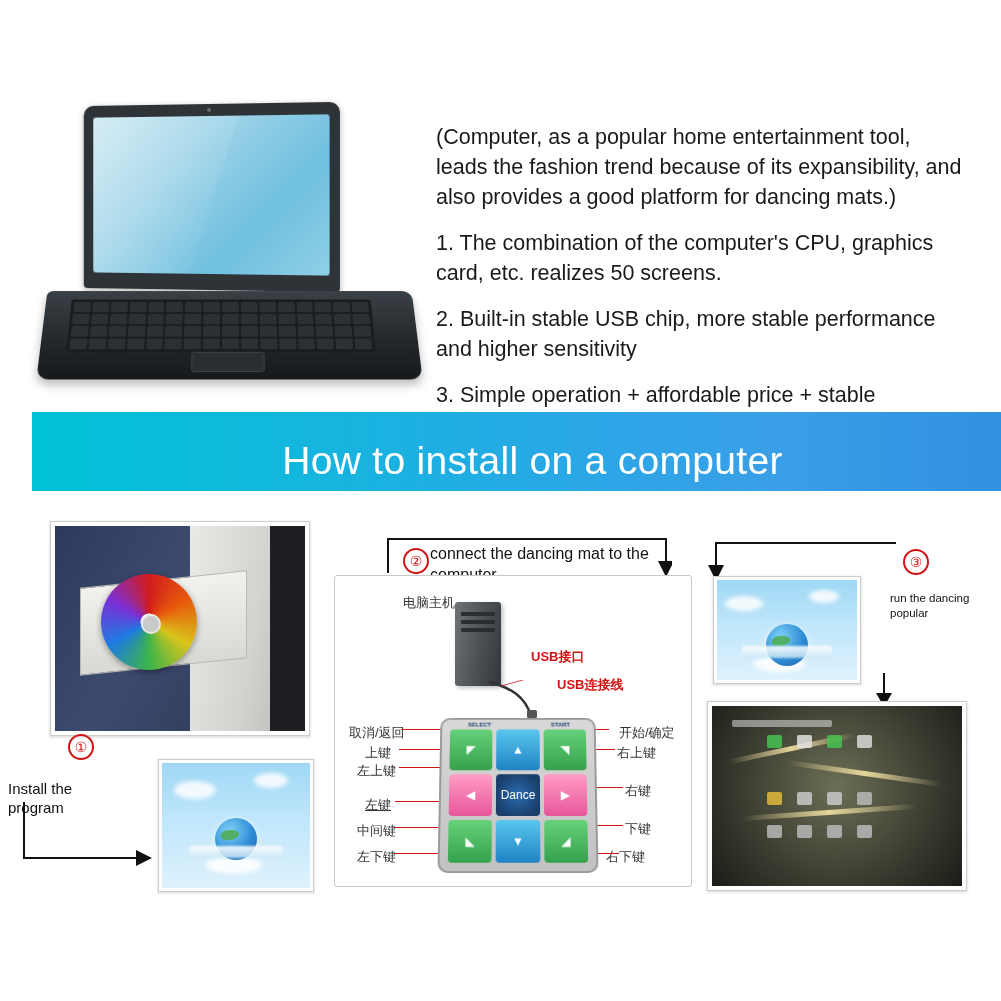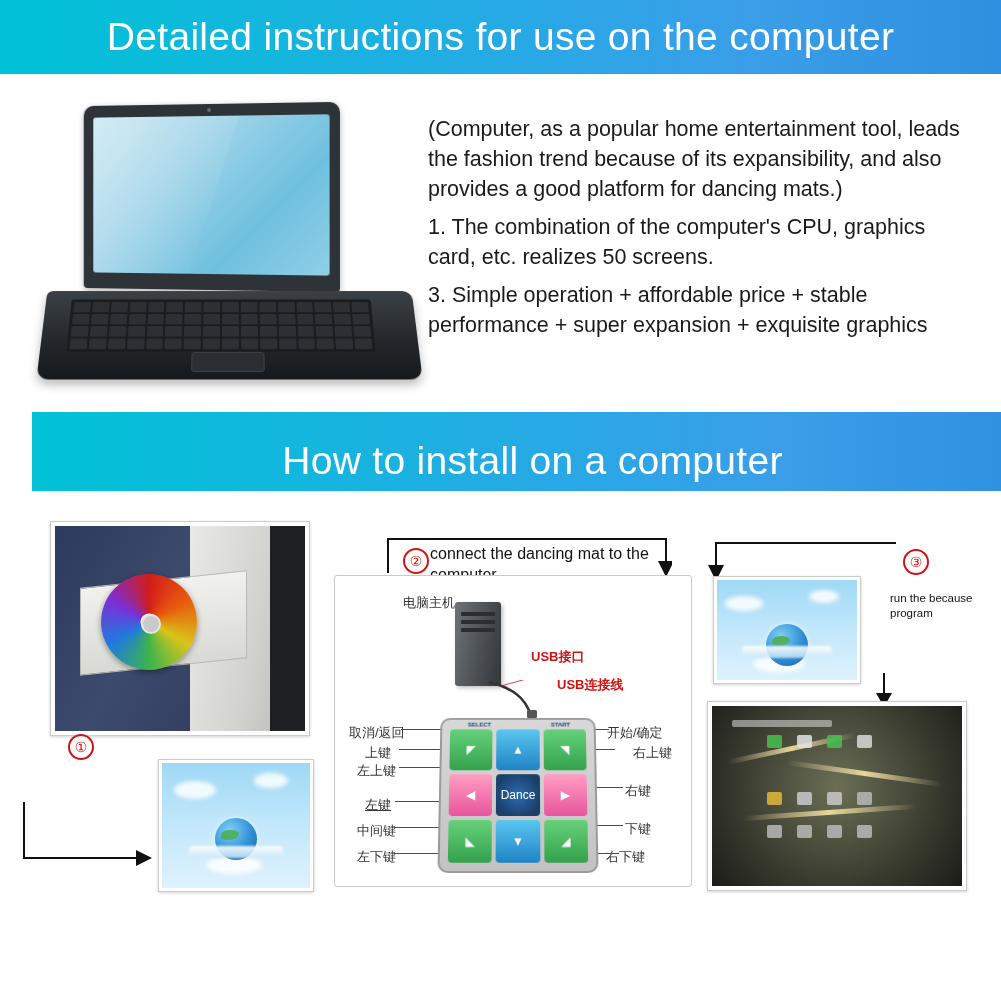--- a/index.html
+++ b/index.html
@@ -151,21 +151,21 @@
   .top-text {
     position: absolute;
     left: 420px;
     top: 32px;
     width: 560px;
     color: #1a1a1a;
     font-size: 21.5px;
     line-height: 30px;
   }
   .top-text p {
-    margin: 8px;
+    margin: 16px;
   }
 
   
   .install-section {
     position: absolute;
     top: 491px;
     left: 0;
     width: 1001px;
     height: 510px;
     background: #ffffff;
@@ -482,23 +482,20 @@
     color: #e2197f;
     font-size: 16px;
     line-height: 23px;
   }
 </style>
 </head>
 <body>
 
 <div class="page">
 
-  <div class="banner" id="banner-top">
-    <div class="banner-title">Detailed instructions for use on the computer</div>
-  </div>
 
   <div class="top-section">
 
     <div class="laptop">
       <div class="laptop-lid">
         <div class="laptop-cam"></div>
         <div class="laptop-screen"></div>
       </div>
       <div class="laptop-base">
         <div class="keyboard">
@@ -567,20 +564,21 @@
             <div class="key"></div>
             <div class="key"></div>
         </div>
         <div class="touchpad"></div>
       </div>
     </div>
 
     <div class="top-text">
       <p>(Computer, as a popular home entertainment tool, leads the fashion trend because of its expansibility, and also provides a good platform for dancing mats.)</p>
       <p>1. The combination of the computer's CPU, graphics card, etc. realizes 50 screens.</p>
+      <p>2. Built-in stable USB chip, more stable performance and higher sensitivity</p>
       <p>3. Simple operation + affordable price + stable performance + super expansion + exquisite graphics</p>
     </div>
   </div>
 
   <div class="banner" id="banner-mid">
     <div class="banner-title">How to install on a computer</div>
   </div>
 
   <div class="install-section">
 
@@ -589,20 +587,21 @@
         <div class="cd-tower"></div>
         <div class="cd-tower-dark"></div>
         <div class="cd-tray"></div>
         <div class="cd-disc">
           <div class="cd-hole"></div>
         </div>
       </div>
     </div>
 
     <div class="step-num" id="step-1">①</div>
+    <div class="step-text" id="step-1-text">Install the program</div>
 
     <svg class="arrow" style="left:18px; top:305px;" width="150" height="80" viewBox="0 0 150 80">
       <path d="M6 6 L6 62 L118 62" fill="none" stroke="#111" stroke-width="2"></path>
       <polygon points="118,54 134,62 118,70" fill="#111"></polygon>
     </svg>
 
     <div class="photo-frame" id="photo-program-1">
       <div class="sky-shot">
         <div class="sky-cloud" style="left:8%; top:14%; width:42px; height:18px;"></div>
         <div class="sky-cloud" style="left:62%; top:8%; width:34px; height:15px;"></div>
@@ -638,22 +637,22 @@
         <line x1="16" y1="6" x2="190" y2="-42" stroke="#d01414" stroke-width="0.8"></line>
       </svg>
 
       <div class="diagram-label" style="left:14px; top:148px;">取消/返回</div>
       <div class="diagram-label" style="left:30px; top:168px;">上键</div>
       <div class="diagram-label" style="left:22px; top:186px;">左上键</div>
       <div class="diagram-label" style="left:30px; top:220px;text-decoration:underline;">左键</div>
       <div class="diagram-label" style="left:22px; top:246px;">中间键</div>
       <div class="diagram-label" style="left:22px; top:272px;">左下键</div>
 
-      <div class="diagram-label" style="left:272px; top:148px;">开始/确定</div>
-      <div class="diagram-label" style="left:282px; top:168px;margin-left:16px;">右上键</div>
+      <div class="diagram-label" style="left:284px; top:148px;">开始/确定</div>
+      <div class="diagram-label" style="left:282px; top:168px;">右上键</div>
       <div class="diagram-label" style="left:290px; top:206px;">右键</div>
       <div class="diagram-label" style="left:290px; top:244px;">下键</div>
       <div class="diagram-label" style="left:271px; top:272px;">右下键</div>
 
       <div class="conn-line" style="left:66px;  top:153px; width:46px;"></div>
       <div class="conn-line" style="left:64px;  top:173px; width:52px;"></div>
       <div class="conn-line" style="left:64px;  top:191px; width:46px;"></div>
       <div class="conn-line" style="left:60px;  top:225px; width:50px;"></div>
       <div class="conn-line" style="left:60px;  top:251px; width:56px;"></div>
       <div class="conn-line" style="left:60px;  top:277px; width:56px;"></div>
@@ -674,21 +673,21 @@
           <div class="mat-pad pad-mid">Dance</div>
           <div class="mat-pad pad-pink">▶</div>
           <div class="mat-pad pad-green">◣</div>
           <div class="mat-pad pad-blue">▼</div>
           <div class="mat-pad pad-green">◢</div>
         </div>
       </div>
     </div>
 
     <div class="step-num" id="step-3">③</div>
-    <div class="step-text" id="step-3-text">run the because program</div>
+    <div class="step-text" id="step-3-text">run the dancing popular</div>
 
     <svg class="arrow" style="left:700px; top:44px;" width="200" height="46" viewBox="0 0 200 46">
       <path d="M196 8 L16 8 L16 30" fill="none" stroke="#111" stroke-width="2"></path>
       <polygon points="8,30 24,30 16,46" fill="#111"></polygon>
     </svg>
 
     <div class="photo-frame" id="photo-program-2">
       <div class="sky-shot">
         <div class="sky-cloud" style="left:6%; top:16%; width:38px; height:15px;"></div>
         <div class="sky-cloud" style="left:66%; top:10%; width:30px; height:13px;"></div>

